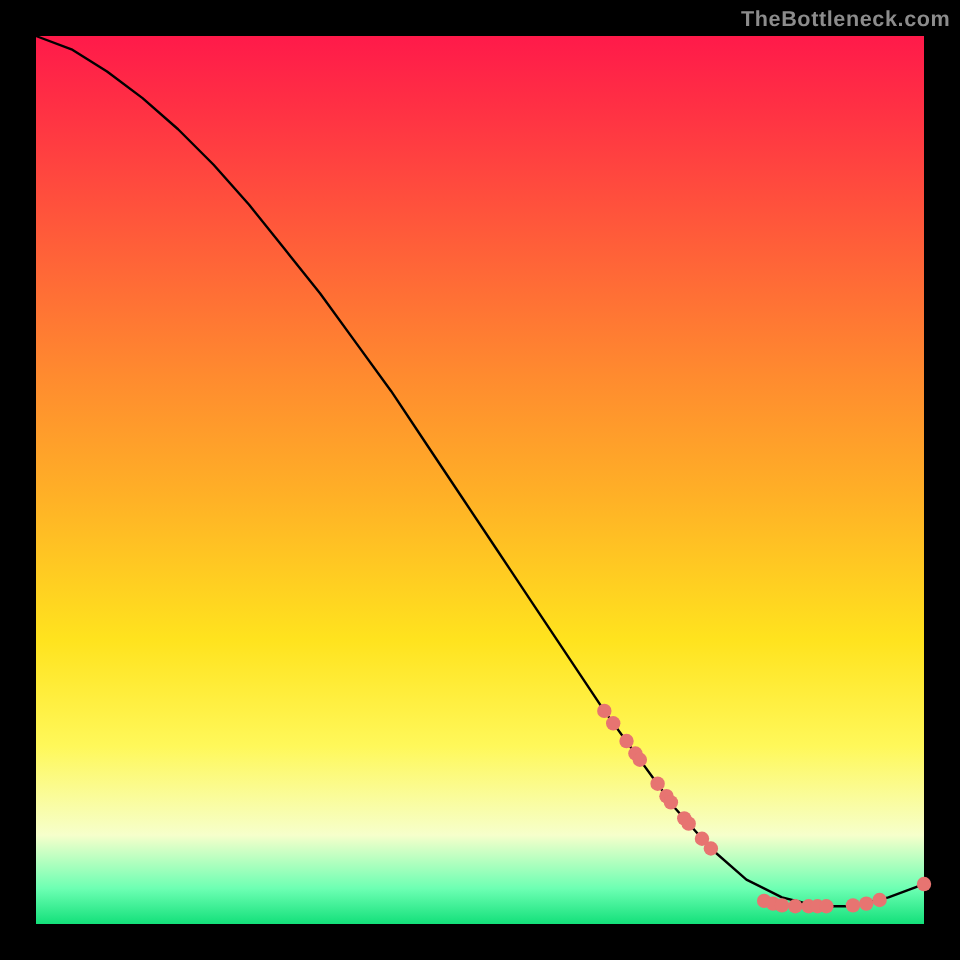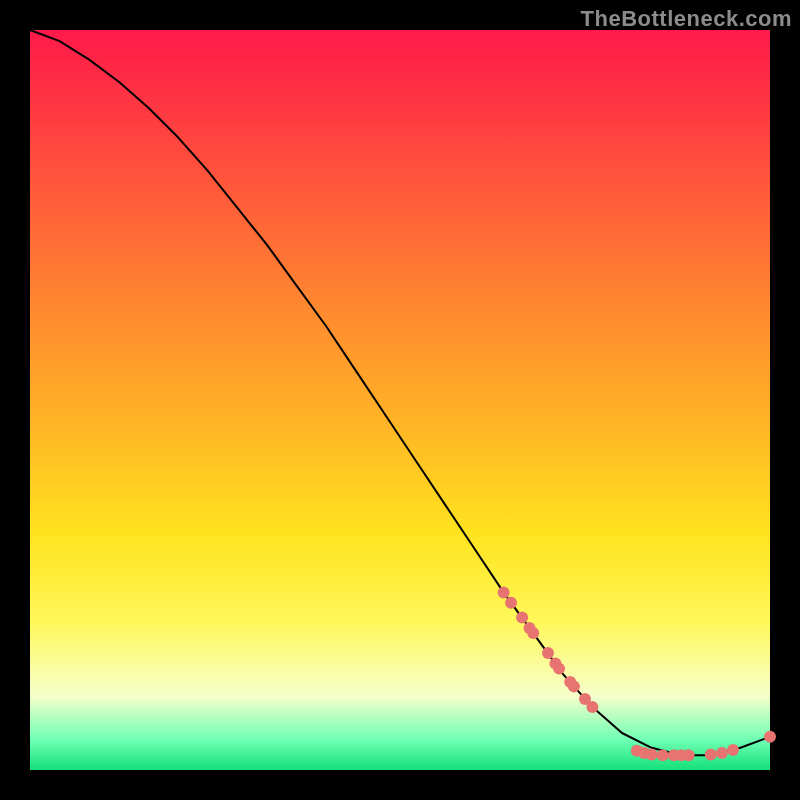--- a/index.html
+++ b/index.html
@@ -44,21 +44,21 @@
     top: 0;
     width: 740px;
     height: 740px;
     overflow: visible;
   }
   .watermark {
     position: absolute;
     top: 6px;
     right: 8px;
     color: #8c8c8c;
-    font-size: 22px;
+    font-size: 18px;
     font-weight: 600;
     letter-spacing: 0.5px;
     user-select: none;
   }
 </style>
 </head>
 <body>
 
 <div class="frame">
 

